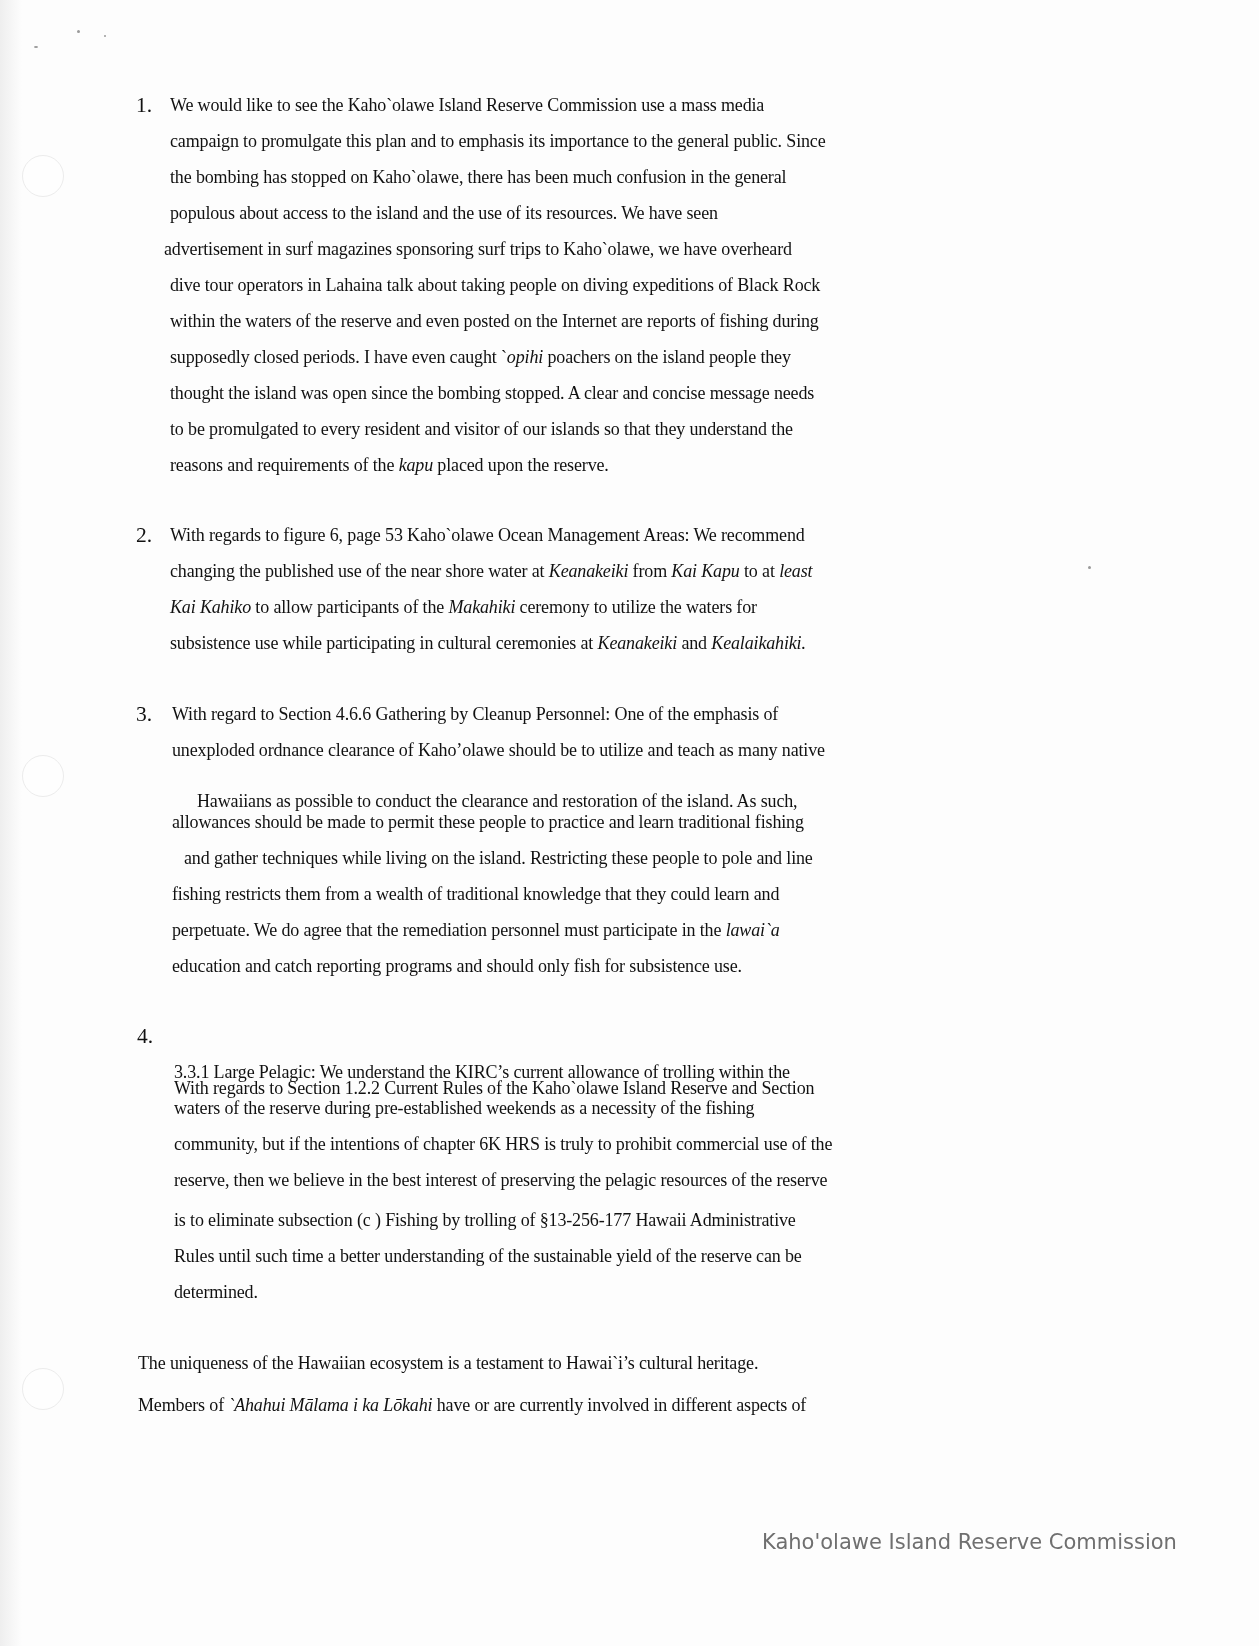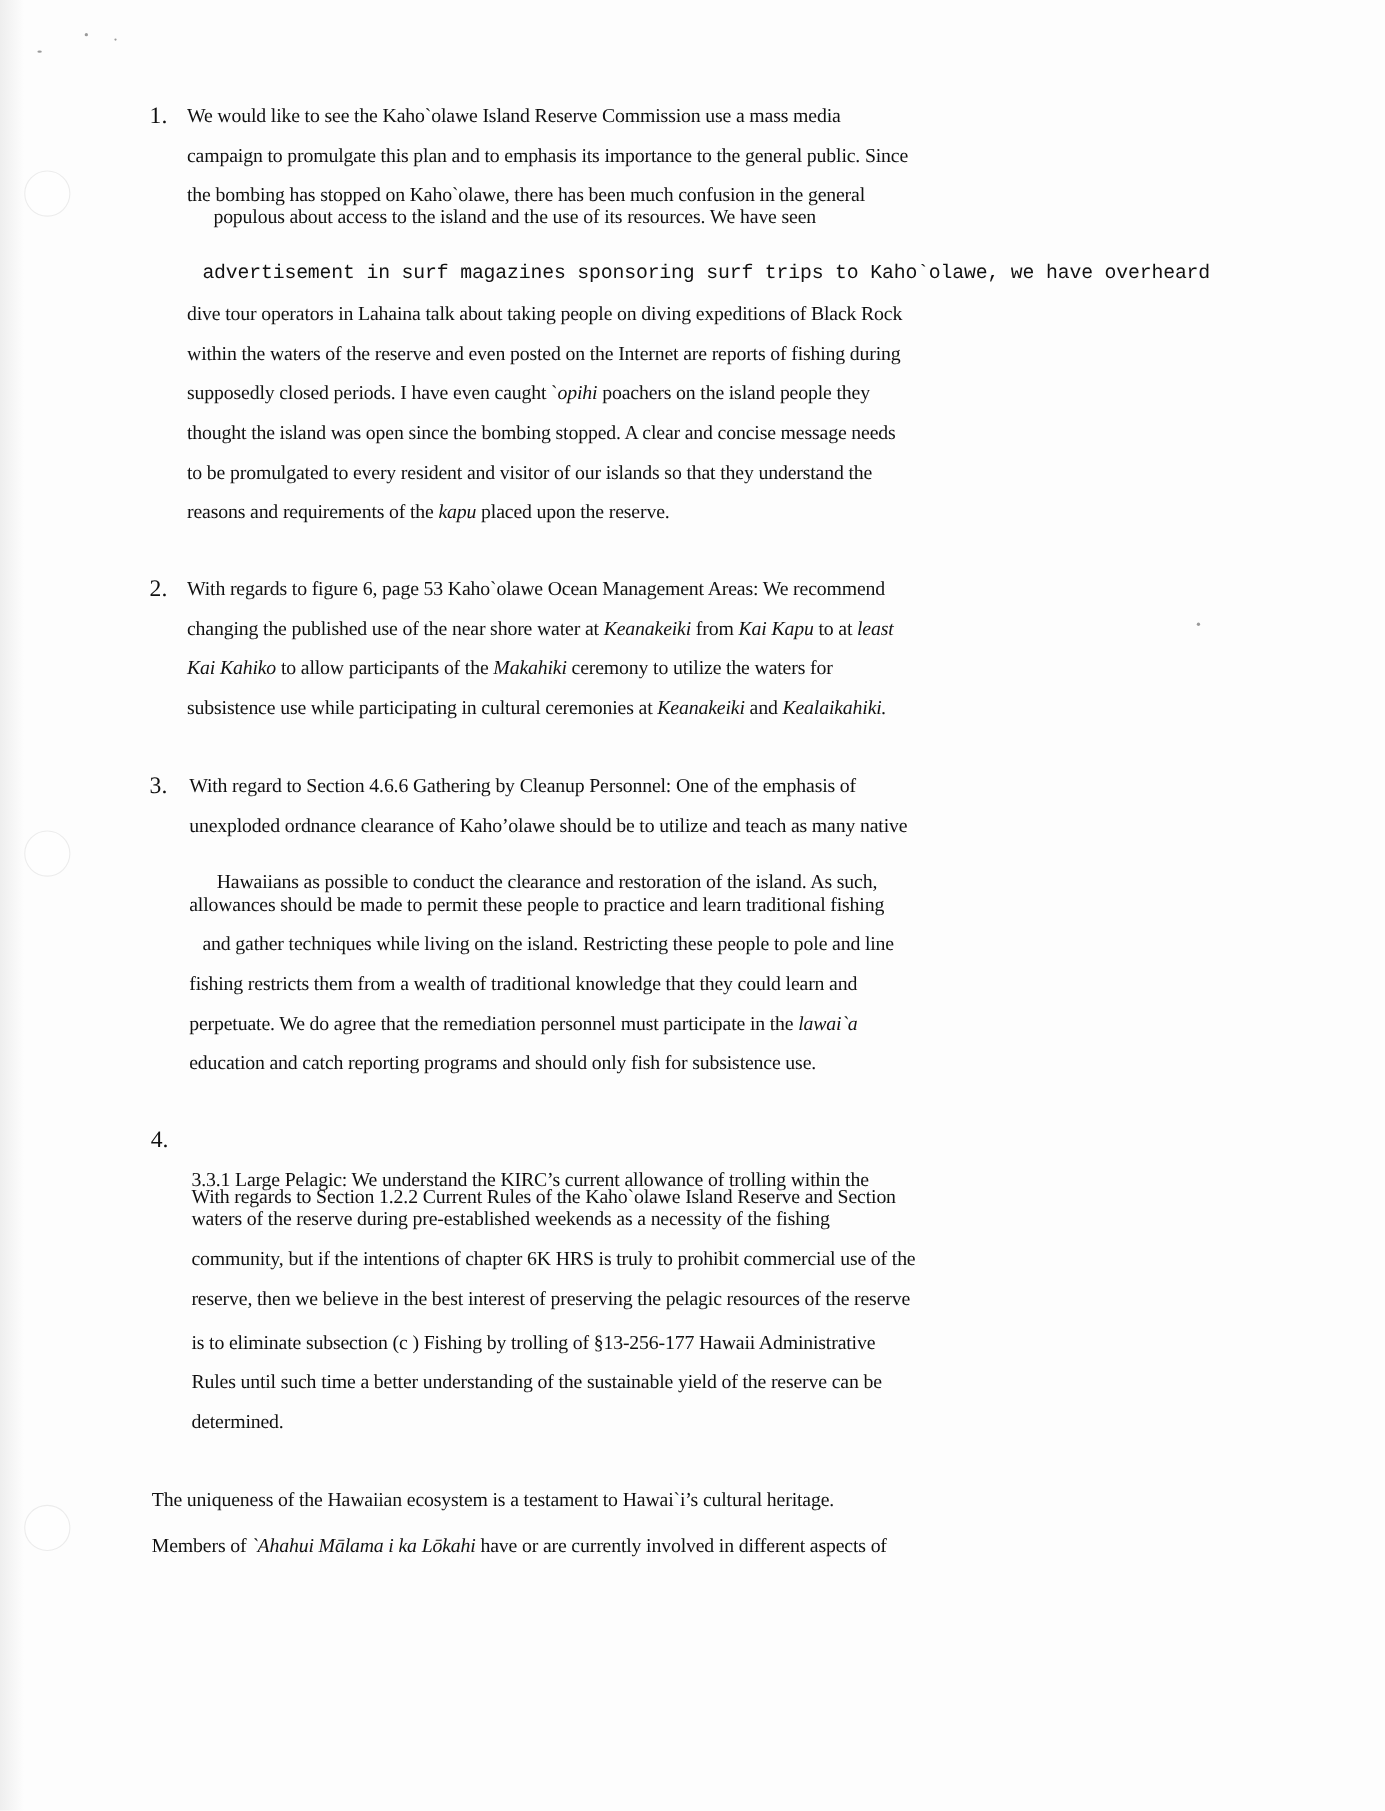--- a/index.html
+++ b/index.html
@@ -43,22 +43,22 @@
   <div class="speck" style="left:104px;top:35px;width:2px;height:2px"></div>
   <div class="speck" style="left:34px;top:46px;width:4px;height:2px"></div>
   <div class="speck" style="left:1088px;top:566px"></div>
 
   <div id="doc-body">
       <div>
         <div class="num" style="left: 136px; top: 92px;">1.</div>
         <div class="line" style="left: 170px; top: 92px;"><span>We would like to see the Kaho`olawe Island Reserve Commission use a mass media</span></div>
         <div class="line" style="left: 170px; top: 128px;"><span>campaign to promulgate this plan and to emphasis its importance to the general public.  Since</span></div>
         <div class="line" style="left: 170px; top: 164px;"><span>the bombing has stopped on Kaho`olawe, there has been much confusion in the general</span></div>
-        <div class="line" style="left: 170px; top: 184px; margin-left: 24px;"><span>populous about access to the island and the use of its resources.   We have seen</span></div>
-        <div class="line" style="left: 184px; top: 236px; font-family: Liberation Mono, monospace;"><span>advertisement in surf magazines sponsoring surf trips to Kaho`olawe, we have overheard</span></div>
+        <div class="line" style="left: 170px; top: 200px;"><span>populous about access to the island and the use of its resources.   We have seen</span></div>
+        <div class="line" style="left: 164px; top: 236px;"><span>advertisement in surf magazines sponsoring surf trips to Kaho`olawe, we have overheard</span></div>
         <div class="line" style="left: 170px; top: 272px;"><span>dive tour operators in Lahaina talk about taking people on diving expeditions of Black Rock</span></div>
         <div class="line" style="left: 170px; top: 308px;"><span>within the waters of the reserve and even posted on the Internet are reports of fishing during</span></div>
         <div class="line" style="left: 170px; top: 344px;"><span>supposedly closed periods.  I have even caught `</span><span class="it">opihi</span><span> poachers on the island people they</span></div>
         <div class="line" style="left: 170px; top: 380px;"><span>thought the island was open since the bombing stopped.  A clear and concise message needs</span></div>
         <div class="line" style="left: 170px; top: 416px;"><span>to be promulgated to every resident and visitor of our islands so that they understand the</span></div>
         <div class="line" style="left: 170px; top: 452px;"><span>reasons and requirements of the </span><span class="it">kapu</span><span> placed upon the reserve.</span></div>
       </div>
       <div>
         <div class="num" style="left: 136px; top: 522px;">2.</div>
         <div class="line" style="left: 170px; top: 522px;"><span>With regards to figure 6, page 53 Kaho`olawe Ocean Management Areas:  We recommend</span></div>
@@ -87,13 +87,14 @@
         <div class="line" style="left: 174px; top: 1207px;"><span>is to eliminate subsection (c ) Fishing by trolling of §13-256-177 Hawaii Administrative</span></div>
         <div class="line" style="left: 174px; top: 1243px;"><span>Rules until such time a better understanding of the sustainable yield of the reserve can be</span></div>
         <div class="line" style="left: 174px; top: 1279px;"><span>determined.</span></div>
       </div>
       <div>
         <div class="line" style="left: 138px; top: 1350px;"><span>The uniqueness of the Hawaiian ecosystem is a testament to Hawai`i’s cultural heritage.</span></div>
         <div class="line" style="left: 138px; top: 1392px;"><span>Members of </span><span class="it">`Ahahui Mālama i ka Lōkahi</span><span> have or are currently involved in different aspects of</span></div>
       </div>
     </div>
 
+  <div class="watermark">Kaho'olawe Island Reserve Commission</div>
 </div>
 
 </body></html>

